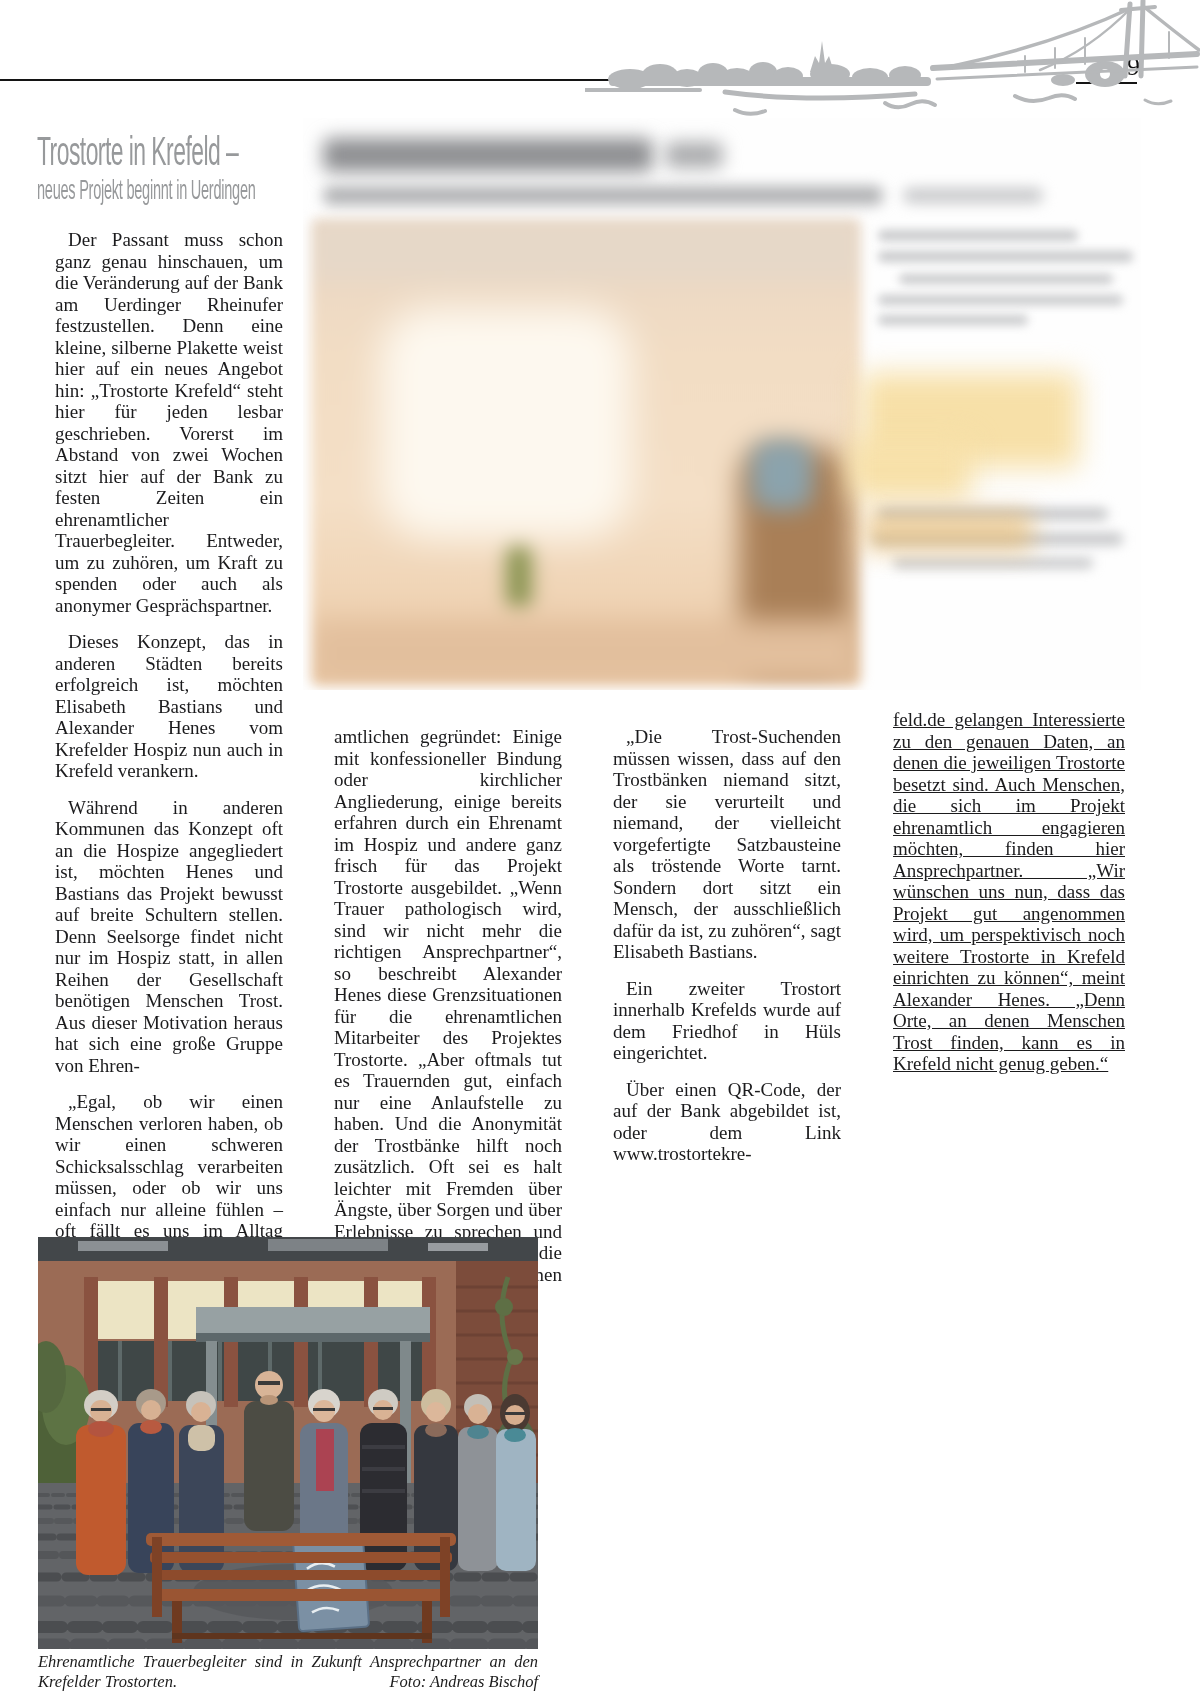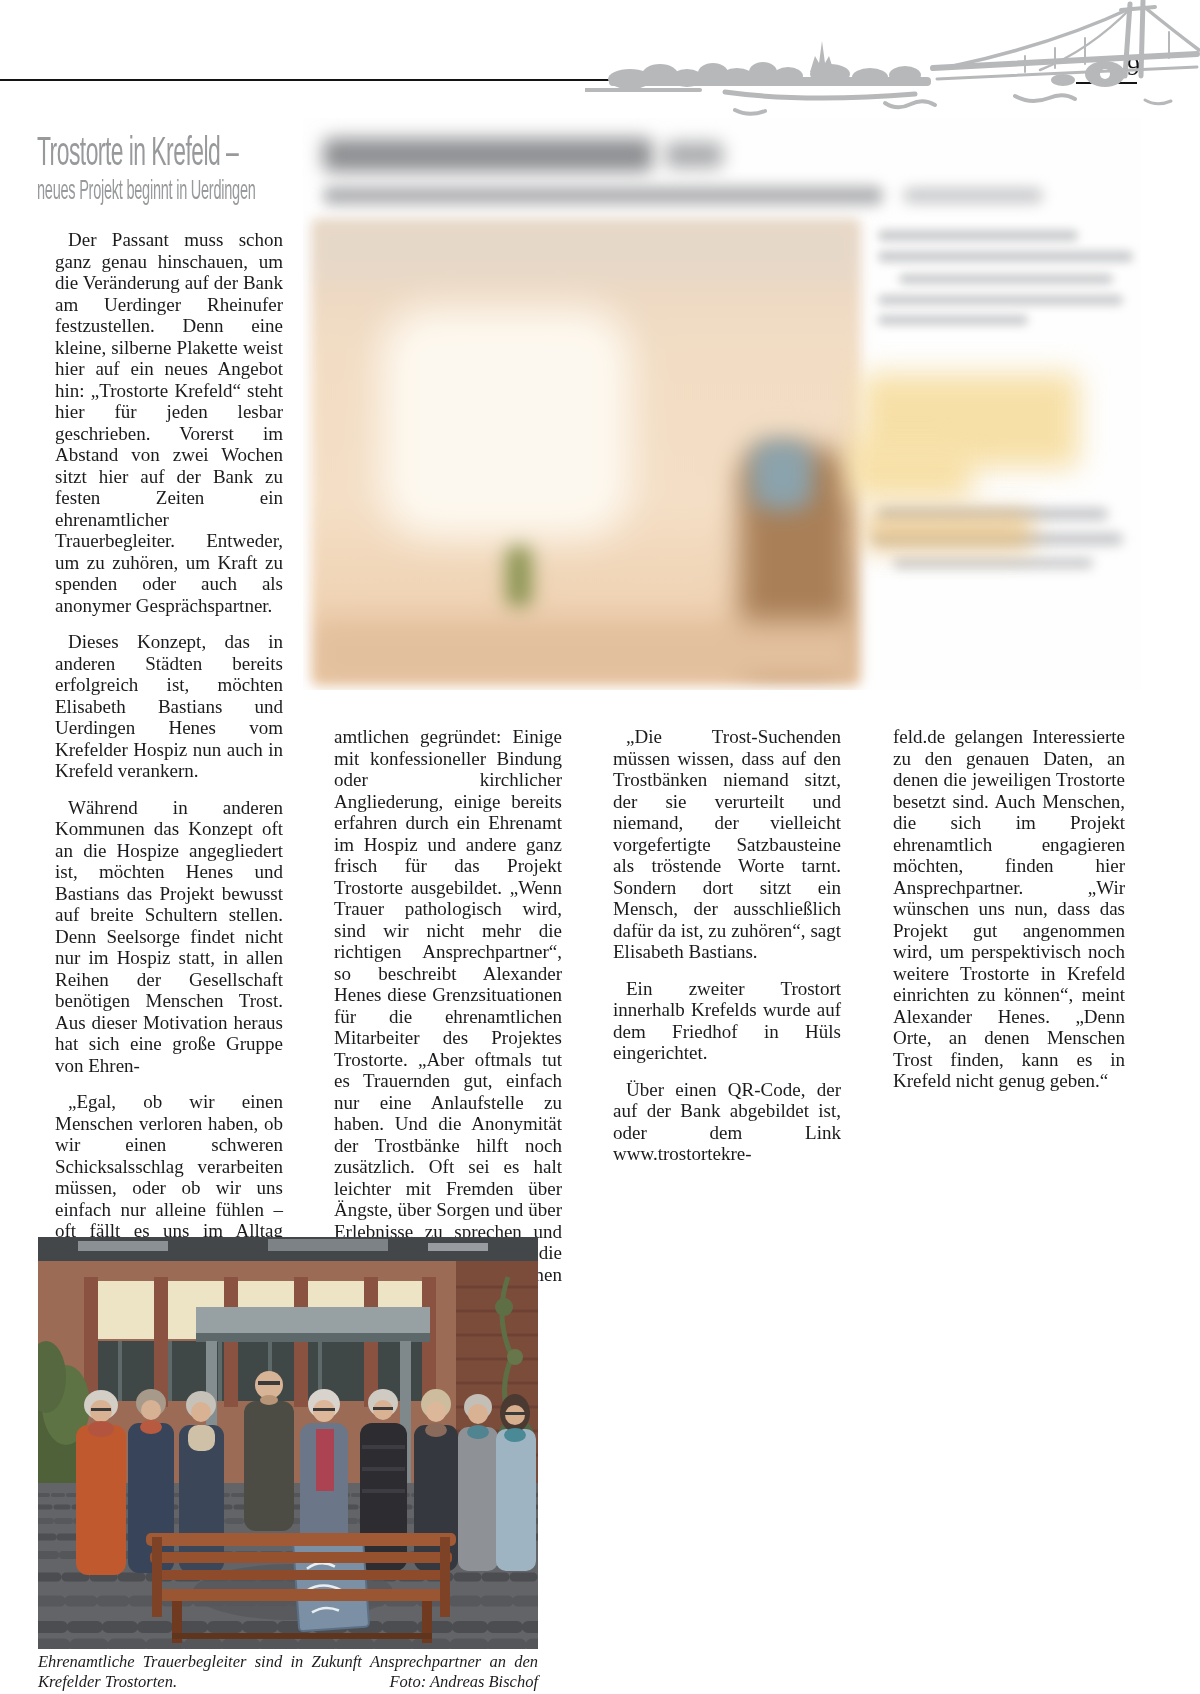--- a/index.html
+++ b/index.html
@@ -25,21 +25,21 @@
   #headline .l2{display:inline-block;font-size:28px;line-height:32px;
     transform:scaleX(.52);transform-origin:0 50%;letter-spacing:-.5px;margin-top:1px;}
   
   .col{position:absolute;width:258px;font-size:19px;line-height:21.5px;
     text-align:justify;hyphens:auto;}
   .col p{margin:15px;text-indent:13px;}
   .col p.cont{text-indent:0;}
   #col1{left:40px;top:214px;}
   #col2{left:319px;top:711px;}
   #col3{left:598px;top:711px;}
-  #col4{left:878px;top:711px;width:262px;}
+  #col4{left:878px;top:694px;width:262px;text-decoration:underline;}
   
   #clipping{position:absolute;left:303px;top:118px;width:838px;height:572px;
     overflow:hidden;background:#fefefe;}
   #clipping .bl{position:absolute;border-radius:8px;}
   .blur-hl1 {left:20px;top:20px;width:330px;height:34px;background:#8f9093;filter:blur(9px);}
   .blur-hl1b{left:362px;top:24px;width:58px;height:26px;background:#aaabad;filter:blur(9px);}
   .blur-sub {left:20px;top:68px;width:560px;height:19px;background:#b1b2b4;filter:blur(7px);}
   .blur-sub2{left:600px;top:70px;width:140px;height:15px;background:#c7c8ca;filter:blur(7px);}
   .blur-photo{left:8px;top:100px;width:550px;height:468px;
     background:linear-gradient(180deg,#e9d6c4 0%,#f2ddc4 30%,#f4dfc6 60%,#eccaa6 100%);
@@ -138,21 +138,21 @@
     <div class="bl ybl" style="left:558px;top:255px;width:218px;height:95px;"></div>
     <div class="bl ybl" style="left:546px;top:322px;width:122px;height:60px;"></div>
     <div class="bl gline2" style="left:575px;top:390px;width:230px;height:12px;"></div>
     <div class="bl gline2" style="left:570px;top:415px;width:250px;height:12px;"></div>
     <div class="bl gline2" style="left:590px;top:440px;width:200px;height:10px;"></div>
     <div class="bl" style="left:560px;top:392px;width:170px;height:42px;background:#e9c07c;filter:blur(12px);opacity:.7;"></div>
   </div>
 
   <div id="col1" class="col">
     <p>Der Passant muss schon ganz genau hinschauen, um die Veränderung auf der Bank am Uerdinger Rheinufer festzustellen. Denn eine kleine, silberne Plakette weist hier auf ein neues Angebot hin: „Trostorte Krefeld“ steht hier für jeden lesbar geschrieben. Vorerst im Abstand von zwei Wochen sitzt hier auf der Bank zu festen Zeiten ein ehrenamtlicher Trauerbegleiter. Entweder, um zu zuhören, um Kraft zu spenden oder auch als anonymer Gesprächspartner.</p>
-    <p>Dieses Konzept, das in anderen Städten bereits erfolgreich ist, möchten Elisabeth Bastians und Uerdingen Henes vom Krefelder Hospiz nun auch in Krefeld verankern.</p>
+    <p>Dieses Konzept, das in anderen Städten bereits erfolgreich ist, möchten Elisabeth Bastians und Alexander Henes vom Krefelder Hospiz nun auch in Krefeld verankern.</p>
     <p>Während in anderen Kommunen das Konzept oft an die Hospize angegliedert ist, möchten Henes und Bastians das Projekt bewusst auf breite Schultern stellen. Denn Seelsorge findet nicht nur im Hospiz statt, in allen Reihen der Gesellschaft benötigen Menschen Trost. Aus dieser Motivation heraus hat sich eine große Gruppe von Ehren-</p>
     <p>„Egal, ob wir einen Menschen verloren haben, ob wir einen schweren Schicksalsschlag verarbeiten müssen, oder ob wir uns einfach nur alleine fühlen – oft fällt es uns im Alltag schwer, Trauer zuzulassen“, beschreibt Elisabeth Bastians, Koordinatorin der Seelsorge der Krefelder Hospiz Stiftung. „Die Trostorte sollen für die Betroffenen eine Anlaufstelle sein.“</p>
   </div>
   <div id="col2" class="col">
     <p class="cont">amtlichen gegründet: Einige mit konfessioneller Bindung oder kirchlicher Angliederung, einige bereits erfahren durch ein Ehrenamt im Hospiz und andere ganz frisch für das Projekt Trostorte ausgebildet. „Wenn Trauer pathologisch wird, sind wir nicht mehr die richtigen Ansprechpartner“, so beschreibt Alexander Henes diese Grenzsituationen für die ehrenamtlichen Mitarbeiter des Projektes Trostorte. „Aber oftmals tut es Trauernden gut, einfach nur eine Anlaufstelle zu haben. Und die Anonymität der Trostbänke hilft noch zusätzlich. Oft sei es halt leichter mit Fremden über Ängste, über Sorgen und über Erlebnisse zu sprechen und auf diesem Weg die belastenden Themen freizulassen.“</p>
   </div>
   <div id="col3" class="col">
     <p>„Die Trost-Suchenden müssen wissen, dass auf den Trostbänken niemand sitzt, der sie verurteilt und niemand, der vielleicht vorgefertigte Satzbausteine als tröstende Worte tarnt. Sondern dort sitzt ein Mensch, der ausschließlich dafür da ist, zu zuhören“, sagt Elisabeth Bastians.</p>
     <p>Ein zweiter Trostort innerhalb Krefelds wurde auf dem Friedhof in Hüls eingerichtet.</p>
     <p>Über einen QR-Code, der auf der Bank abgebildet ist, oder dem Link www.trostortekre-</p>

